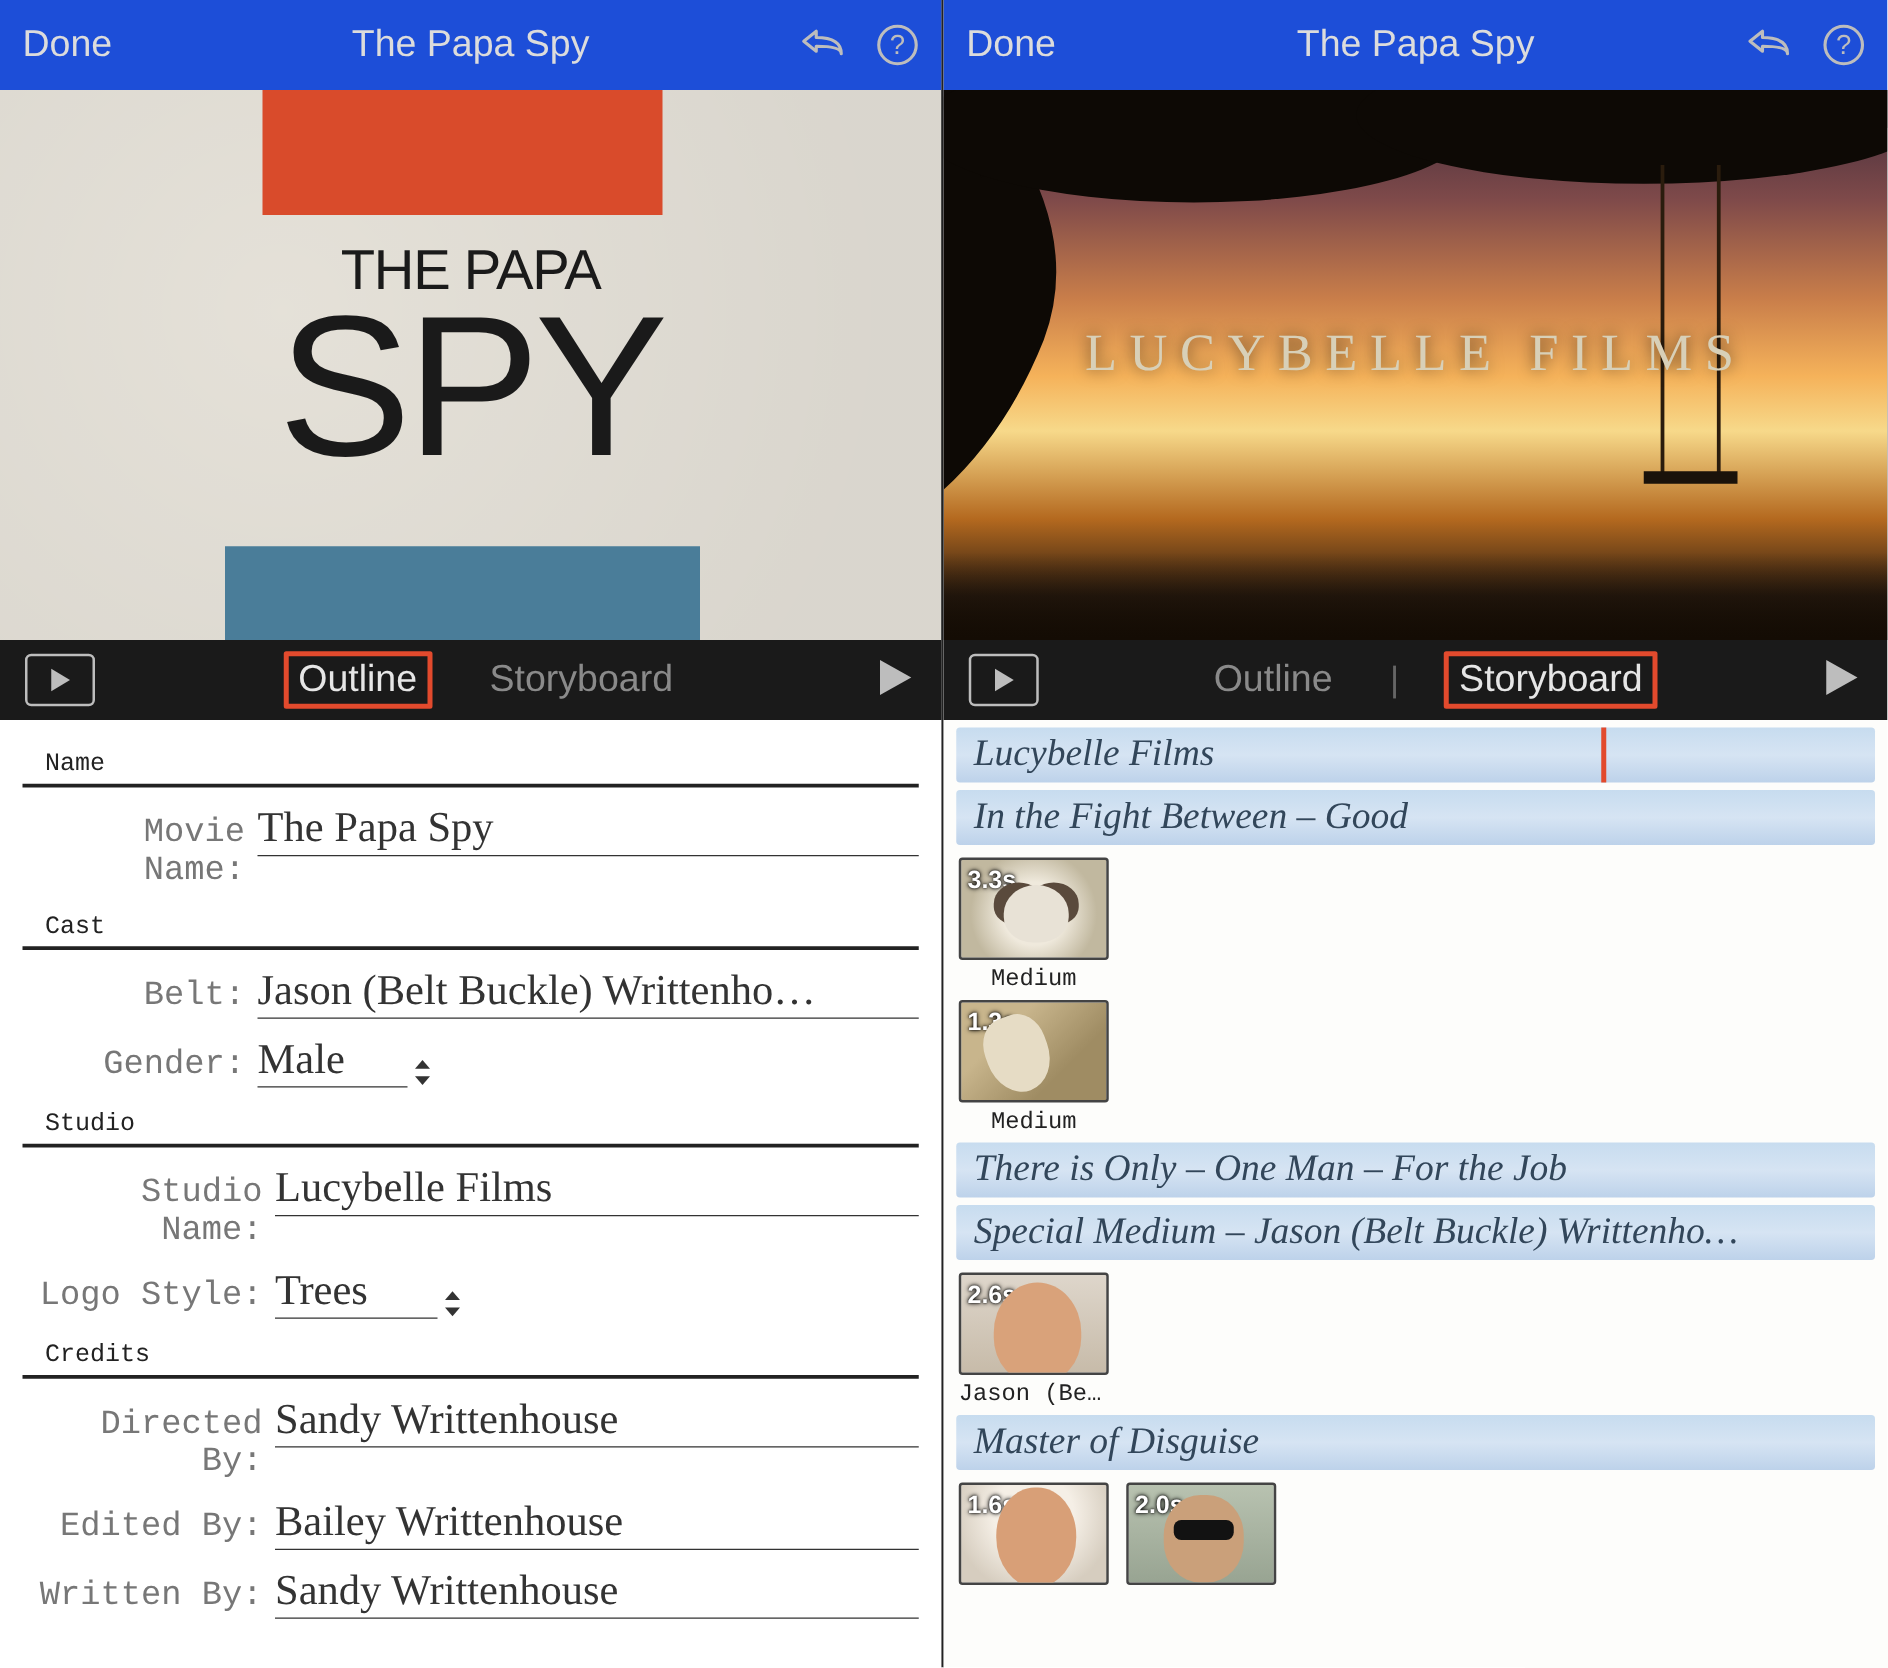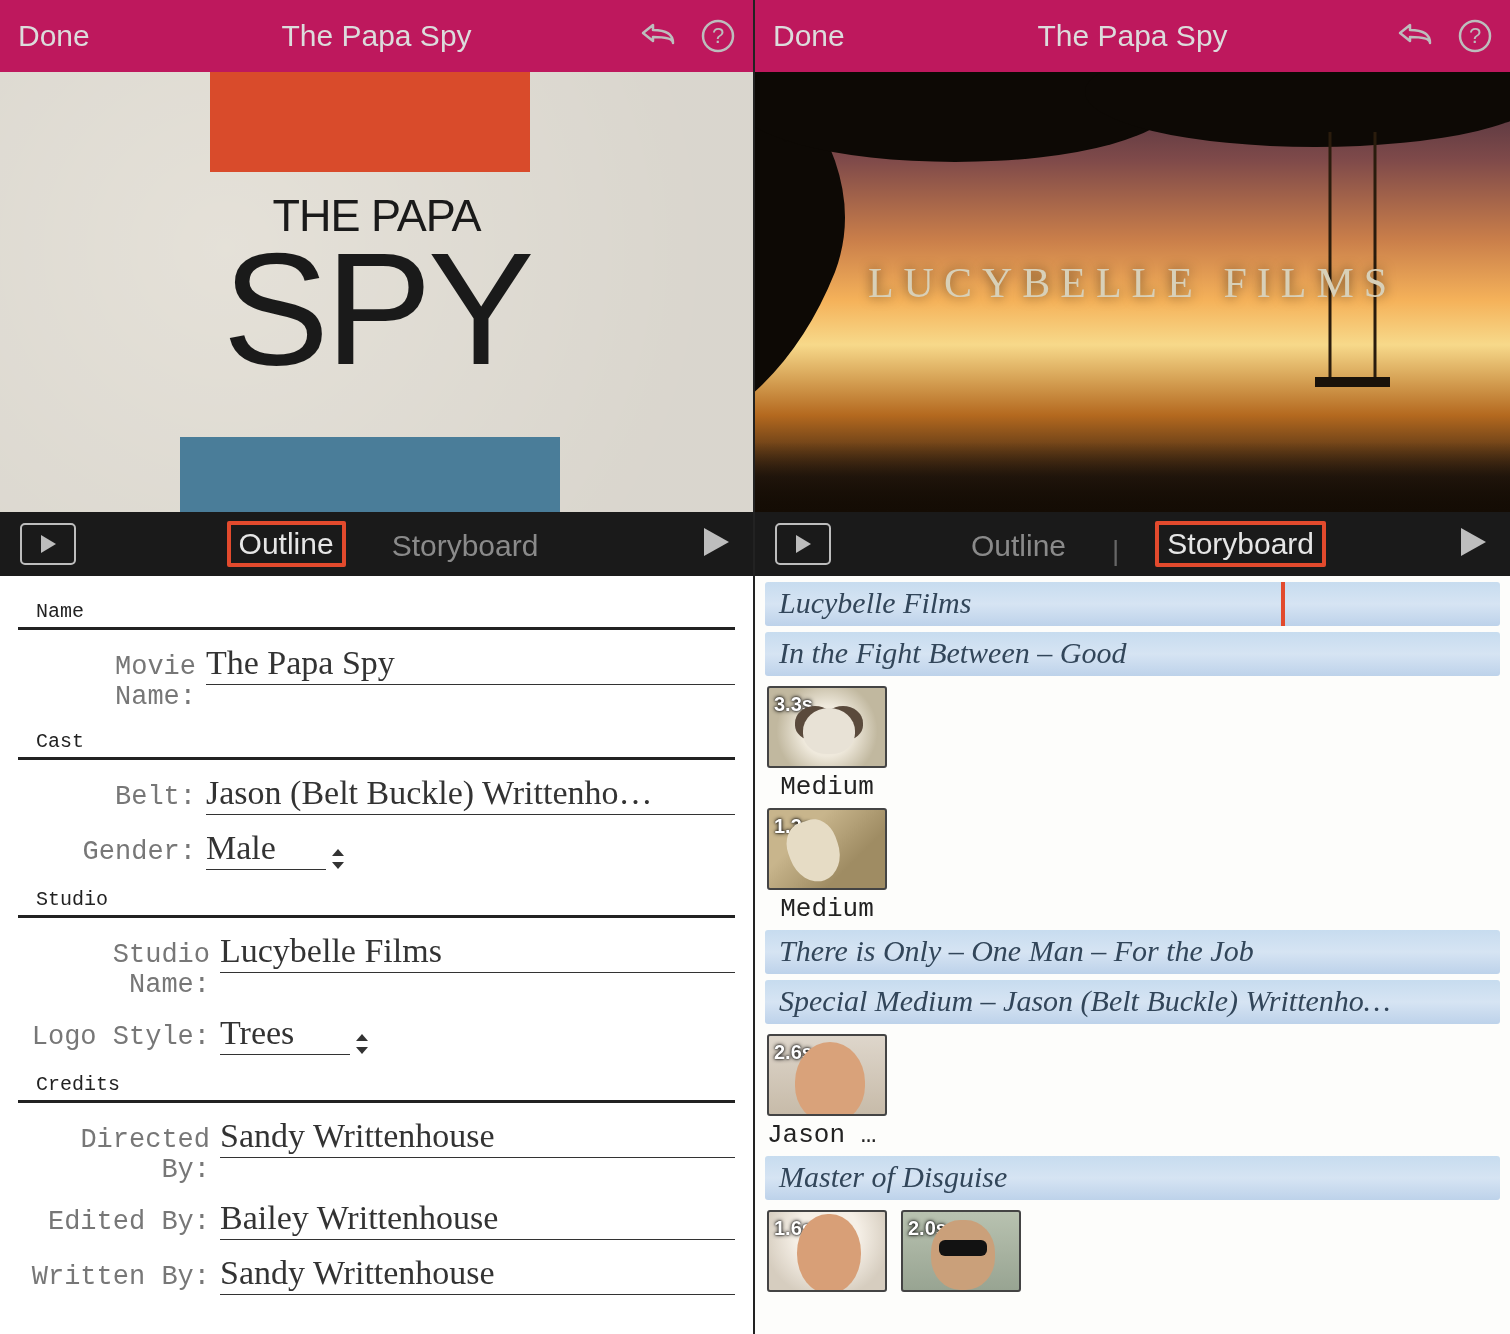--- a/index.html
+++ b/index.html
@@ -16,21 +16,21 @@
     display: flex;
     flex-direction: column;
     background: #fff;
     position: relative;
   }
   .pane-left { border-right: 2px solid #222; }
 
   
   .topbar {
     height: 72px;
-    background: #be185d;
+    background: #1d4ed8;
     display: flex;
     align-items: center;
     padding: 0 18px;
     position: relative;
   }
   .done-btn {
     color: #dcdcdc;
     font-size: 30px;
     font-weight: 300;
     cursor: pointer;
@@ -136,21 +136,21 @@
     border-radius: 5px;
     display: flex; align-items: center; justify-content: center;
     cursor: pointer;
   }
   .tabs {
     flex: 1;
     display: flex;
     justify-content: center;
     gap: 36px;
     font-size: 30px;
-    align-items: flex-end;
+    align-items: center;
   }
   .tab { color: #8a8a8a; padding: 4px 10px; cursor: pointer; }
   .tab.active { color: #e6e6e6; }
   .tab.highlight { border: 4px solid #e24a2d; border-radius: 2px; padding: 2px 8px; }
   .tab-sep { color: #666; font-size: 28px; }
   .play-arrow {
     margin-left: auto;
     cursor: pointer;
   }
 
@@ -249,21 +249,21 @@
     overflow:hidden;
     cursor:pointer;
   }
   .dur {
     position:absolute; left:5px; top:5px;
     color:#fff; font-size:20px; font-weight:600;
     text-shadow: 0 0 4px #000, 0 0 2px #000;
   }
   .clip-label {
     font-family: "Courier New", monospace;
-    font-size: 26px;
+    font-size: 19px;
     color: #222;
     text-align: center;
     margin-top: 4px;
     white-space: nowrap;
     overflow:hidden;
     text-overflow:ellipsis;
   }
   
   .thumb-dog1 { background: radial-gradient(circle at 50% 55%, #efe9dc 35%, #c1b89f 70%); }
   .thumb-dog1::after { content:""; position:absolute; left:34px; top:20px; width:52px; height:46px; background:#e8e2d6; border-radius:50% 50% 45% 45%; box-shadow: -14px -8px 0 -6px #5a4a3c, 14px -8px 0 -6px #5a4a3c; }

